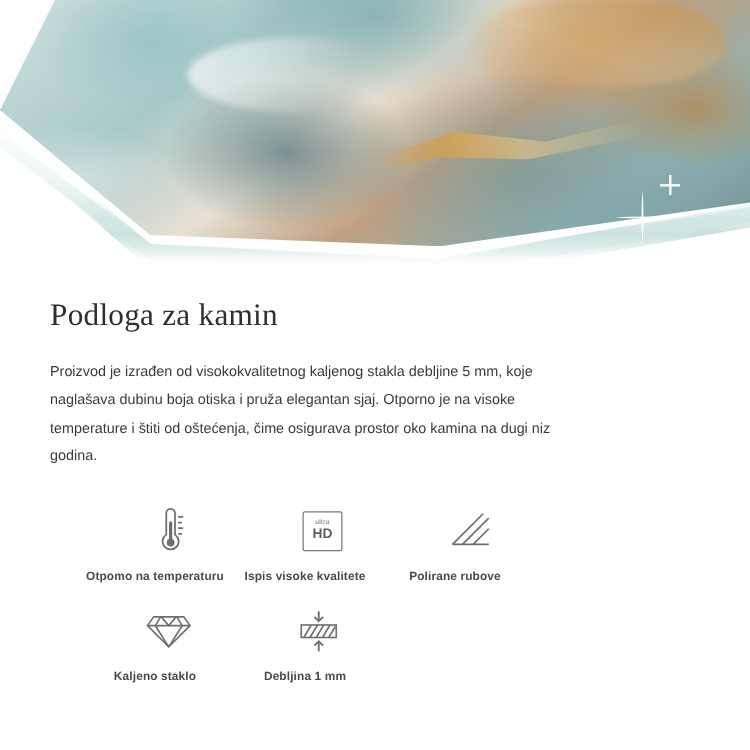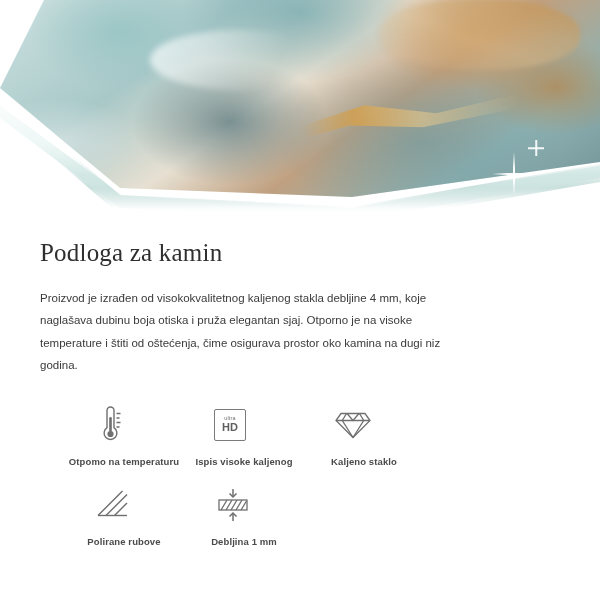--- a/index.html
+++ b/index.html
@@ -184,21 +184,21 @@
     display: flex;
     flex-direction: column;
     align-items: center;
     justify-content: flex-start;
   }
   .feature-icon {
     height: 44px;
     width: 60px;
     display: flex;
     align-items: center;
-    justify-content: flex-start;
+    justify-content: flex-end;
     color: #6f6f6f;
   }
   .feature-label {
     margin-top: 9px;
     font-size: 9.5px;
     color: #4a4a4a;
     text-align: center;
     letter-spacing: 0.1px;
     font-weight: bold;
   }
@@ -239,21 +239,21 @@
     <div class="glass-edge"></div>
     <div class="glass-edge2"></div>
     <div class="sparkle"></div>
     <div class="sparkle-sm"></div>
   </div>
 
   <div class="content">
     <h1 class="title">
       <span>Podloga za kamin</span>
     </h1>
-    <p class="desc">Proizvod je izrađen od visokokvalitetnog kaljenog stakla debljine 4 mm, koje naglašava dubinu boja otiska i pruža elegantan sjaj. Otporno je na visoke temperature i štiti od oštećenja, čime osigurava prostor oko kamina na dugi niz godina.</p>
+    <p class="desc">Proizvod je izrađen od visokokvalitetnog kaljenog stakla debljine 5 mm, koje naglašava dubinu boja otiska i pruža elegantan sjaj. Otporno je na visoke temperature i štiti od oštećenja, čime osigurava prostor oko kamina na dugi niz godina.</p>
 
     <div class="features">
 
       <div class="feature">
         <div class="feature-icon">
           <svg width="34" height="40" viewBox="0 0 34 40" fill="none" stroke="#6f6f6f" stroke-width="1.4">
             <path d="M13 5.5a3.5 3.5 0 0 1 7 0v17.2a6.4 6.4 0 1 1-7 0V5.5z"></path>
             <circle cx="16.5" cy="29" r="3.1" fill="#6f6f6f" stroke="none"></circle>
             <rect x="15.2" y="12" width="2.6" height="15" rx="1.3" fill="#6f6f6f" stroke="none"></rect>
             <path d="M22.5 8.5h4M22.5 13h3M22.5 17.5h4M22.5 22h3"></path>
@@ -262,47 +262,47 @@
         <div class="feature-label">Otpomo na temperaturu</div>
       </div>
 
       <div class="feature">
         <div class="feature-icon">
           <div class="hd-box">
             <span class="hd-top">ultra</span>
             <span class="hd-bottom">HD</span>
           </div>
         </div>
-        <div class="feature-label">Ispis visoke kaljenog</div>
-      </div>
-
+        <div class="feature-label">Ispis visoke kvalitete</div>
+      </div>
+
+
+      <div class="feature">
+        <div class="feature-icon">
+          <svg width="36" height="34" viewBox="0 0 36 34" fill="none" stroke="#6f6f6f" stroke-width="1.4">
+            <path d="M4 27.5 28.5 3"></path>
+            <path d="M12 27.5 33 6.5"></path>
+            <path d="M20.5 27.5 33 15"></path>
+            <path d="M4 27.5h29"></path>
+          </svg>
+        </div>
+        <div class="feature-label">Polirane rubove</div>
+      </div>
 
       <div class="feature">
         <div class="feature-icon">
           <svg width="38" height="36" viewBox="0 0 38 36" fill="none" stroke="#6f6f6f" stroke-width="1.3">
             <path d="M7 6.5h24l5 7-17 17-17-17 5-7z"></path>
             <path d="M2 13.5h34"></path>
             <path d="M12.5 6.5l-4.2 7 10.7 17"></path>
             <path d="M25.5 6.5l4.2 7-10.7 17"></path>
             <path d="M13 6.5l6 7 6-7"></path>
           </svg>
         </div>
         <div class="feature-label">Kaljeno staklo</div>
-      </div>
-
-      <div class="feature">
-        <div class="feature-icon">
-          <svg width="36" height="34" viewBox="0 0 36 34" fill="none" stroke="#6f6f6f" stroke-width="1.4">
-            <path d="M4 27.5 28.5 3"></path>
-            <path d="M12 27.5 33 6.5"></path>
-            <path d="M20.5 27.5 33 15"></path>
-            <path d="M4 27.5h29"></path>
-          </svg>
-        </div>
-        <div class="feature-label">Polirane rubove</div>
       </div>
 
       <div class="feature">
         <div class="feature-icon">
           <svg width="38" height="36" viewBox="0 0 38 36" fill="none" stroke="#6f6f6f" stroke-width="1.3">
             <path d="M19 2v7" stroke-width="1.5"></path>
             <path d="M15.5 6.5 19 10l3.5-3.5" stroke-width="1.5"></path>
             <path d="M19 34v-7" stroke-width="1.5"></path>
             <path d="M15.5 29.5 19 26l3.5 3.5" stroke-width="1.5"></path>
             <rect x="5" y="13" width="28" height="10"></rect>

